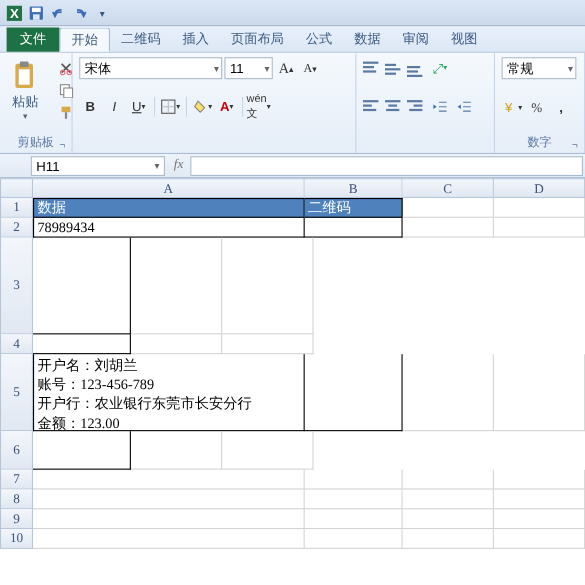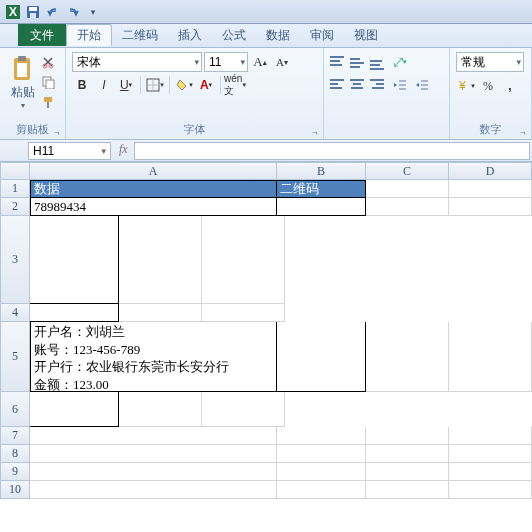--- a/index.html
+++ b/index.html
@@ -1,39 +1,39 @@
 <!DOCTYPE html>
 <html><head>
 <meta charset="utf-8">
 <style>
 *{margin:0;padding:0;box-sizing:border-box;font-family:"Microsoft YaHei","SimSun",sans-serif;font-size:12px}
 body{background:#fff;overflow:hidden}
 .titlebar{height:24px;background:linear-gradient(#dce7f5,#cad9ec);display:flex;align-items:center;padding:0 4px;border-bottom:1px solid #8ba0bc}
 .qat-btn{width:18px;height:18px;display:flex;align-items:center;justify-content:center;margin-right:2px;color:#3b5a82}
 .titlebar svg{display:block}
 .title-text{flex:1;text-align:center;color:#3b5a82;font-size:12px}
-.ribbon-tabs{height:24px;background:linear-gradient(#e8f0fb,#dce7f5);display:flex;align-items:flex-start;padding-left:18px;border-bottom:1px solid #a7bcd6}
+.ribbon-tabs{height:24px;background:linear-gradient(#e8f0fb,#dce7f5);display:flex;align-items:center;padding-left:6px;border-bottom:1px solid #a7bcd6}
 .file-tab{background:#1e7145;color:#fff;padding:4px 12px;font-size:12px;height:22px;display:flex;align-items:center}
 .rtab{padding:4px 10px;color:#3b5a82;cursor:pointer;height:22px;display:flex;align-items:center}
 .rtab.active{background:#f5f9fd;border:1px solid #a7bcd6;border-bottom:1px solid #f5f9fd;border-radius:3px 3px 0 0;margin-bottom:-1px}
 .ribbon-body{height:92px;background:linear-gradient(#f5f9fd,#e6eef8);border-bottom:1px solid #a7bcd6;display:flex}
 .rgroup{border-right:1px solid #c5d4e8;padding:4px 6px 2px 6px;display:flex;flex-direction:column}
-.rgroup-content{flex:1;display:flex;align-items:flex-start;gap:0}
+.rgroup-content{flex:1;display:flex;align-items:flex-start;gap:12px}
 .rgroup-label{text-align:center;color:#5b7aa3;font-size:11px;padding-top:2px;position:relative}
 .rgroup-label::after{content:"⌐";position:absolute;right:0;bottom:0;font-size:9px;color:#5b7aa3;transform:scaleX(-1)}
 .big-btn{display:flex;flex-direction:column;align-items:center;padding:2px 4px;color:#3b5a82}
 .small-row{display:flex;gap:2px;align-items:center;margin-bottom:3px}
 .ico{width:16px;height:16px;display:flex;align-items:center;justify-content:center}
 .combo{height:20px;background:#fff;border:1px solid #abc;display:flex;align-items:center;padding:0 2px 0 4px;font-family:SimSun}
 .combo .dd{margin-left:auto;color:#666;font-size:9px}
 .fmt-btn{width:20px;height:20px;display:flex;align-items:center;justify-content:center;color:#333;font-family:"Times New Roman",serif}
 .align-ico{width:18px;height:16px}
 .align-ico div{height:2px;background:#5b7aa3;margin:2px 0}
 .namebox-row{height:22px;background:linear-gradient(#eef3fa,#e1e9f4);border-bottom:1px solid #a7bcd6;display:flex;align-items:center}
-.namebox{width:83px;height:18px;background:#fff;border:1px solid #abc;margin:0 2px 0 28px;display:flex;align-items:center;padding:0 4px;font-family:SimSun}
+.namebox{width:122px;height:18px;background:#fff;border:1px solid #abc;margin:0 2px 0 28px;display:flex;align-items:center;padding:0 4px;font-family:SimSun}
 .namebox .dd{margin-left:auto;font-size:9px;color:#666}
 .fx-area{display:flex;gap:6px;padding-left:6px;flex:1}
 .fx-lbl{font-style:italic;font-family:serif;color:#777}
 .formula-input{flex:1;height:18px;background:#fff;border:1px solid #abc;margin-right:2px}
 .sheet{position:relative}
 .colhdr-row{display:flex;height:18px}
 .corner{width:30px;background:linear-gradient(#f3f6fb,#e1e8f2);border:1px solid #b5c5da}
 .colhdr{background:linear-gradient(#f3f6fb,#e1e8f2);border:1px solid #b5c5da;border-left:none;text-align:center;color:#3b5378;line-height:16px;font-family:SimSun}
 .gridrow{display:flex}
 .rowhdr{width:30px;background:linear-gradient(#f3f6fb,#e1e8f2);border:1px solid #b5c5da;border-top:none;text-align:center;color:#3b5378;font-family:SimSun;display:flex;align-items:center;justify-content:center}
@@ -72,20 +72,21 @@
       </svg>
     </div>
   <div class="qat-btn" style="font-size:9px">▾</div>
 </div>
 
 <div class="ribbon-tabs">
   <div class="file-tab">文件</div>
   <div class="rtab active">开始</div>
   <div class="rtab">二维码</div>
   <div class="rtab">插入</div>
+  <div class="rtab">页面布局</div>
   <div class="rtab">公式</div>
   <div class="rtab">数据</div>
   <div class="rtab">审阅</div>
   <div class="rtab">视图</div>
 </div>
 
 <div class="ribbon-body">
   <div class="rgroup" style="width:66px">
     <div class="rgroup-content">
       <div class="big-btn">
@@ -167,21 +168,20 @@
             <span style="color:#c00;font-weight:bold">A</span>
             <span style="font-size:7px">▾</span>
           </div>
         <div style="width:1px;height:18px;background:#c5d4e8;margin:0 2px"></div>
         <div class="fmt-btn">
             <span style="font-size:10px">wén<br>文</span>
             <span style="font-size:7px">▾</span>
           </div>
       </div>
     </div>
-    <div class="rgroup-label">字体</div>
   </div>
 
   <div class="rgroup" style="width:126px">
     <div class="rgroup-content" style="flex-direction:column">
       <div class="small-row">
         <div class="align-ico">
             <div style="width:14px"></div>
             <div style="width:10px"></div>
             <div style="width:12px"></div>
           </div>

